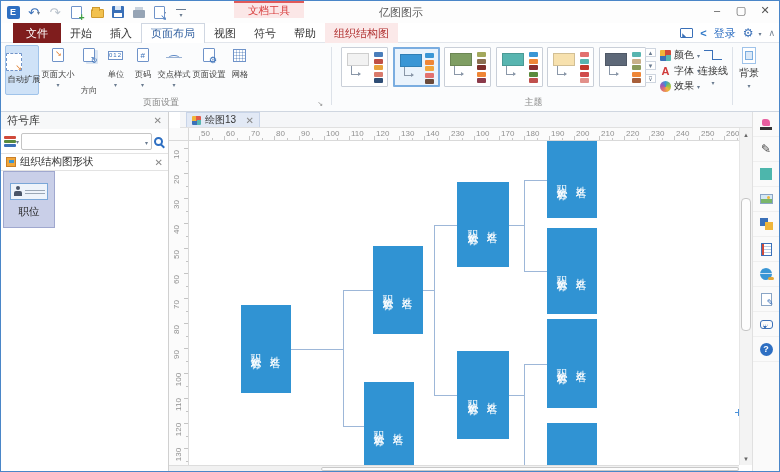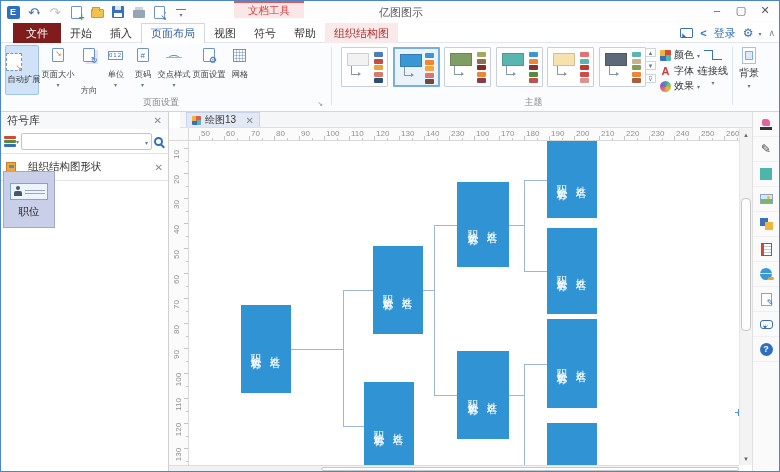--- a/index.html
+++ b/index.html
@@ -92,21 +92,21 @@
 .sympanel{position:absolute;left:0;top:0;width:168px;bottom:0;background:#fff;border-right:1px solid #d0d0d0}
 .sym-head{height:17px;display:flex;align-items:center;padding:0 6px;color:#333;font-size:11px;background:#f7f8f9}
 .xbtn{margin-left:auto;color:#888;font-size:10px}
 .sym-search{position:absolute;left:0;top:18px;right:0;height:22px;display:flex;align-items:center;padding:0 3px;gap:2px}
 .libic{width:12px;height:12px;display:flex;flex-direction:column;gap:1px;justify-content:center}
 .libic span{height:3px;border-radius:1px}
 .srch{flex:1;height:17px;border:1px solid #c5c5c5;border-radius:2px;background:#fff;position:relative}
 .srch .car{position:absolute;right:3px;top:5px}
 .mag{position:relative;width:9px;height:9px;border:2px solid #2e6fc2;border-radius:50%;margin-right:2px}
 .mag::after{content:"";position:absolute;right:-4px;bottom:-3px;width:5px;height:2px;background:#2e6fc2;transform:rotate(45deg)}
-.sym-section{position:absolute;left:0;top:41px;right:0;height:28px;display:flex;align-items:center;padding:0 5px;border-top:1px solid #e3e3e3;border-bottom:1px solid #e3e3e3;font-size:10.5px;gap:12px}
+.sym-section{position:absolute;left:0;top:41px;right:0;height:18px;display:flex;align-items:center;padding:0 5px;border-top:1px solid #e3e3e3;border-bottom:1px solid #e3e3e3;font-size:10.5px;gap:4px}
 .sec-ic{width:10px;height:10px;background:#f0a63a;border:1px solid #c97f28;position:relative}
 .sec-ic::after{content:"";position:absolute;left:2px;top:2px;width:5px;height:3px;background:#3a96d5}
 .symtile{position:absolute;left:2px;top:59px;width:52px;height:57px;background:#c9cfe8;border:1px solid #a0a8cf;display:flex;flex-direction:column;align-items:center}
 .symcard{margin-top:11px;width:38px;height:17px;background:#eef4fb;border:1px solid #7aa7d8;display:flex;align-items:center;padding:0 2px;gap:2px}
 .person{width:10px;height:11px;position:relative}
 .person::before{content:"";position:absolute;left:3px;top:0;width:4px;height:4px;border-radius:50%;background:#4a5568}
 .person::after{content:"";position:absolute;left:1px;bottom:1px;width:8px;height:5px;border-radius:2px 2px 0 0;background:#4a5568}
 .cardlines{flex:1;display:flex;flex-direction:column;gap:2px}
 .cardlines span{height:1px;background:#9aa7b5}
 .symtile .lbl{margin-top:5px;font-size:10.5px;color:#222}

